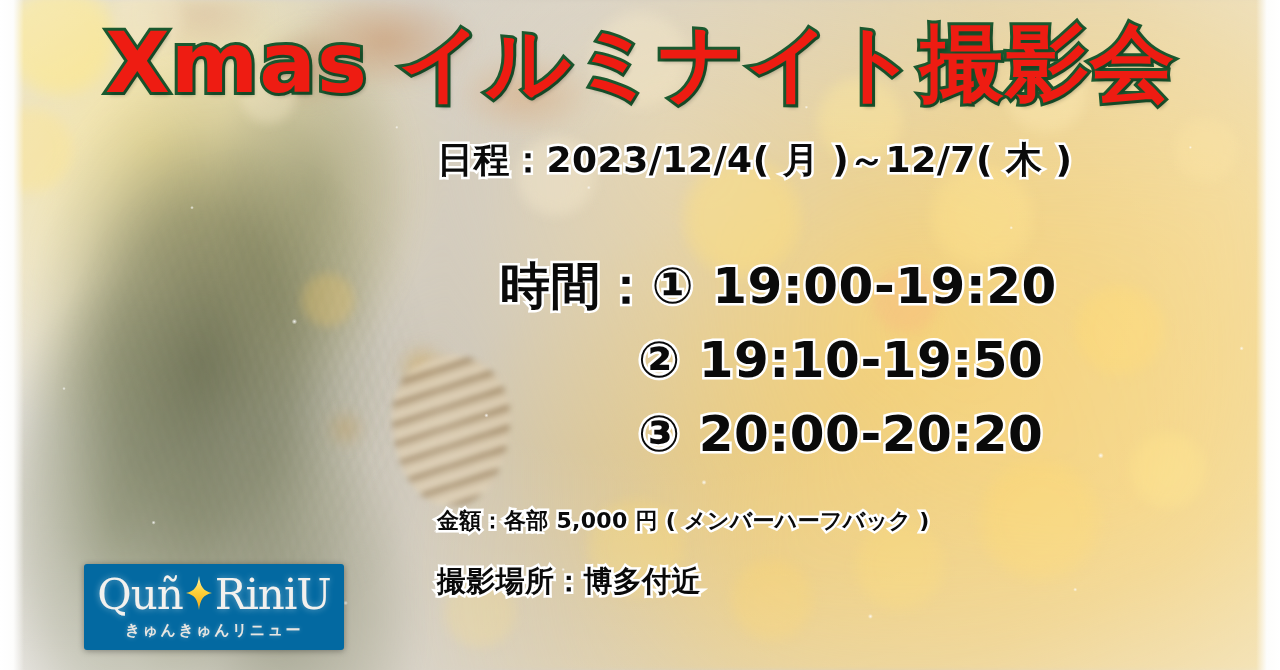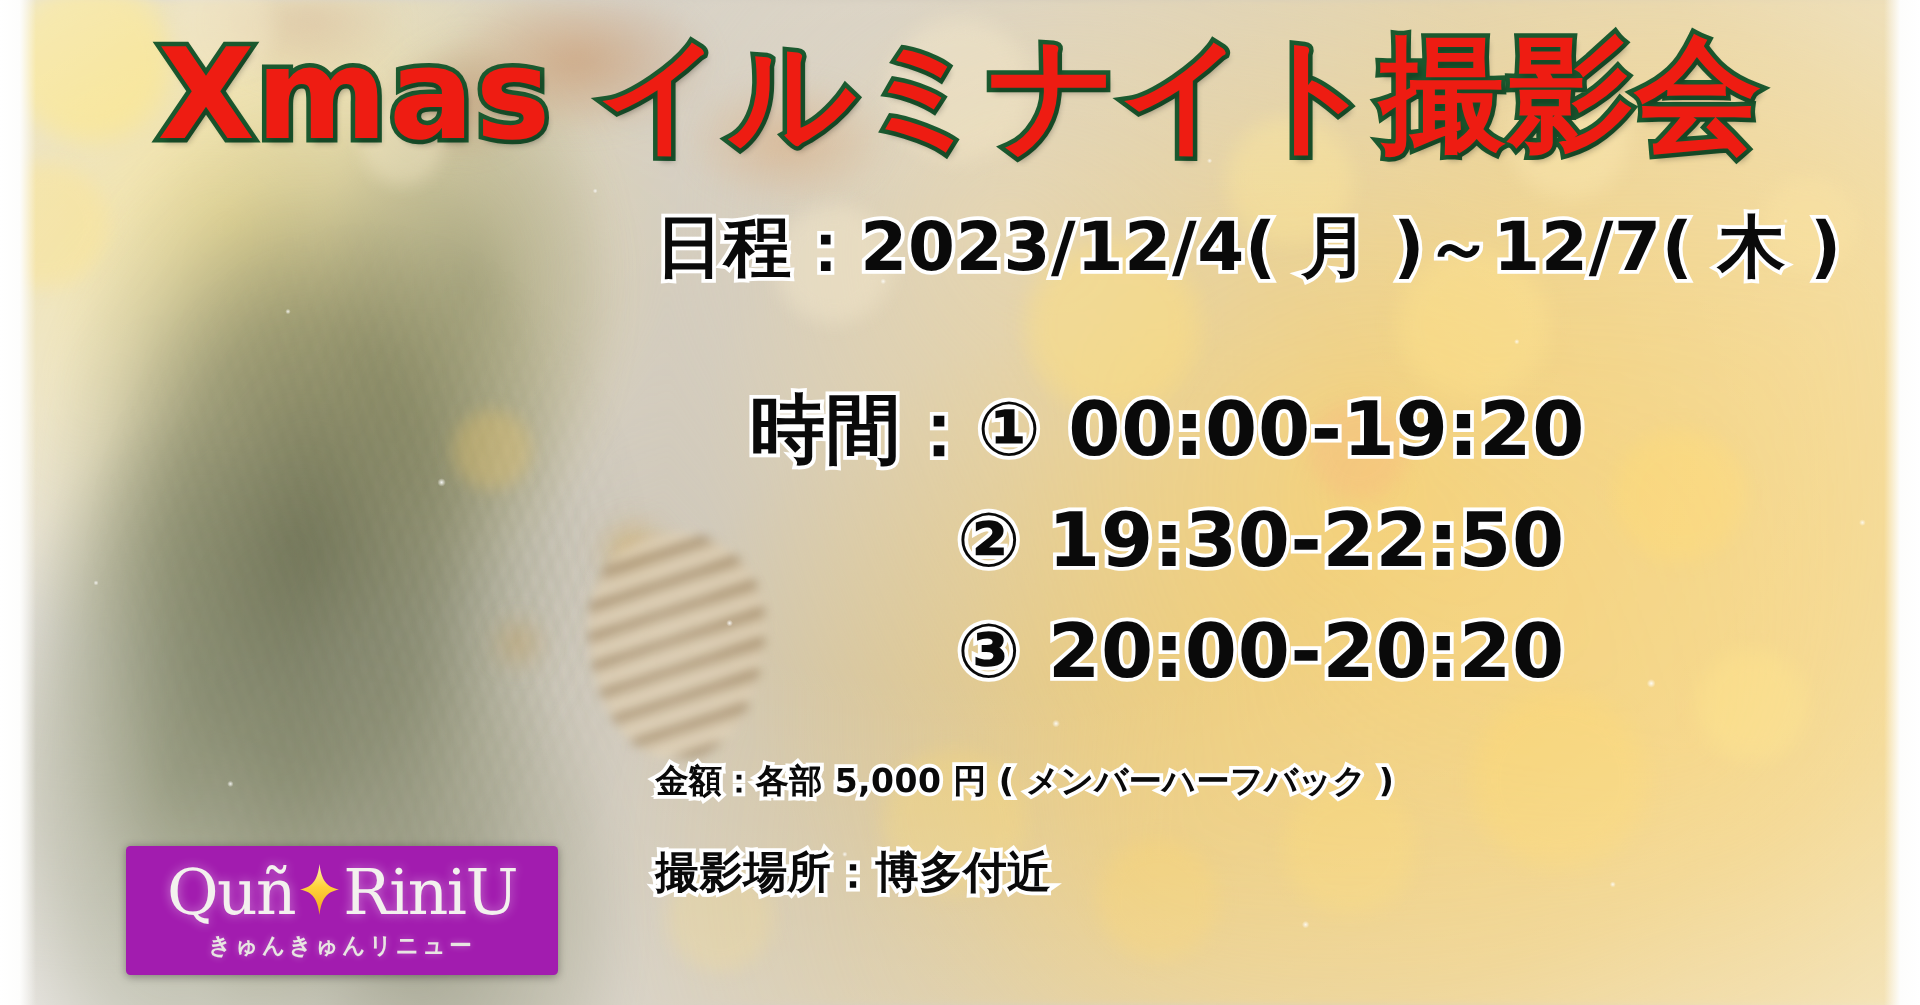--- a/index.html
+++ b/index.html
@@ -211,21 +211,21 @@
     color: #0a0a0a;
     -webkit-text-stroke: 5px #ffffff;
     paint-order: stroke fill;
     white-space: nowrap;
   }
 
   .date-line {
     position: absolute;
     left: 437px;
     top: 141px;
-    font-size: 45px;
+    font-size: 36px;
     line-height: 1.08;
     letter-spacing: .5px;
   }
 
   .time-block {
     position: absolute;
     left: 500px;
     top: 249px;
     font-size: 50px;
     line-height: 1.48;
@@ -256,23 +256,23 @@
     top: 602px;
     font-size: 31px;
     letter-spacing: .3px;
   }
 
   
   .logo-box {
     position: absolute;
     left: 84px;
     top: 564px;
-    width: 288px;
+    width: 260px;
     height: 86px;
-    background: #a21caf;
+    background: #0369a1;
     border-radius: 3px;
     box-shadow: 0 1px 6px rgba(0,0,0,.35);
     overflow: hidden;
   }
   .logo-main {
     position: absolute;
     left: 0;
     right: 0;
     top: 7px;
     height: 48px;
@@ -353,22 +353,22 @@
     <div class="edge edge-right"></div>
   </div>
 
   <div class="content">
 
     <div class="title">Xmas イルミナイト撮影会</div>
 
     <div class="ol date-line">日程：2023/12/4( 月 )～12/7( 木 )</div>
 
     <div class="time-block">
-      <span class="ol time-row">時間：① 00:00-19:20</span>
-      <span class="ol time-row indent">② 19:30-22:50</span>
+      <span class="ol time-row">時間：① 19:00-19:20</span>
+      <span class="ol time-row indent">② 19:10-19:50</span>
       <span class="ol time-row indent">③ 20:00-20:20</span>
     </div>
 
     <div class="ol price-line">金額：各部 5,000 円 ( メンバーハーフバック )</div>
 
     <div class="ol place-line">撮影場所：博多付近</div>
 
 
     <div class="logo-box">
       <div class="logo-main">

